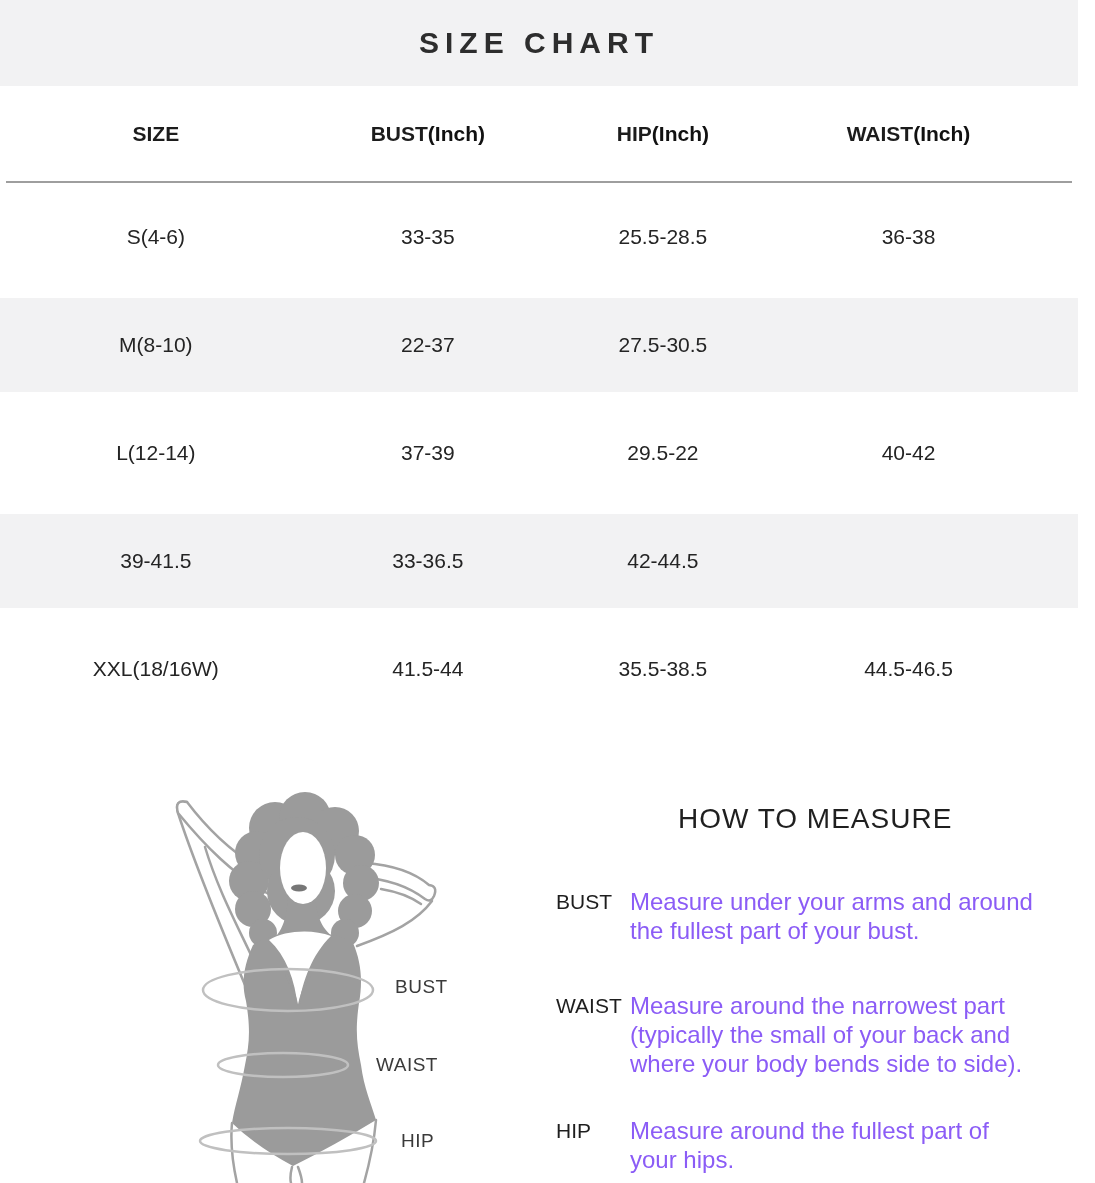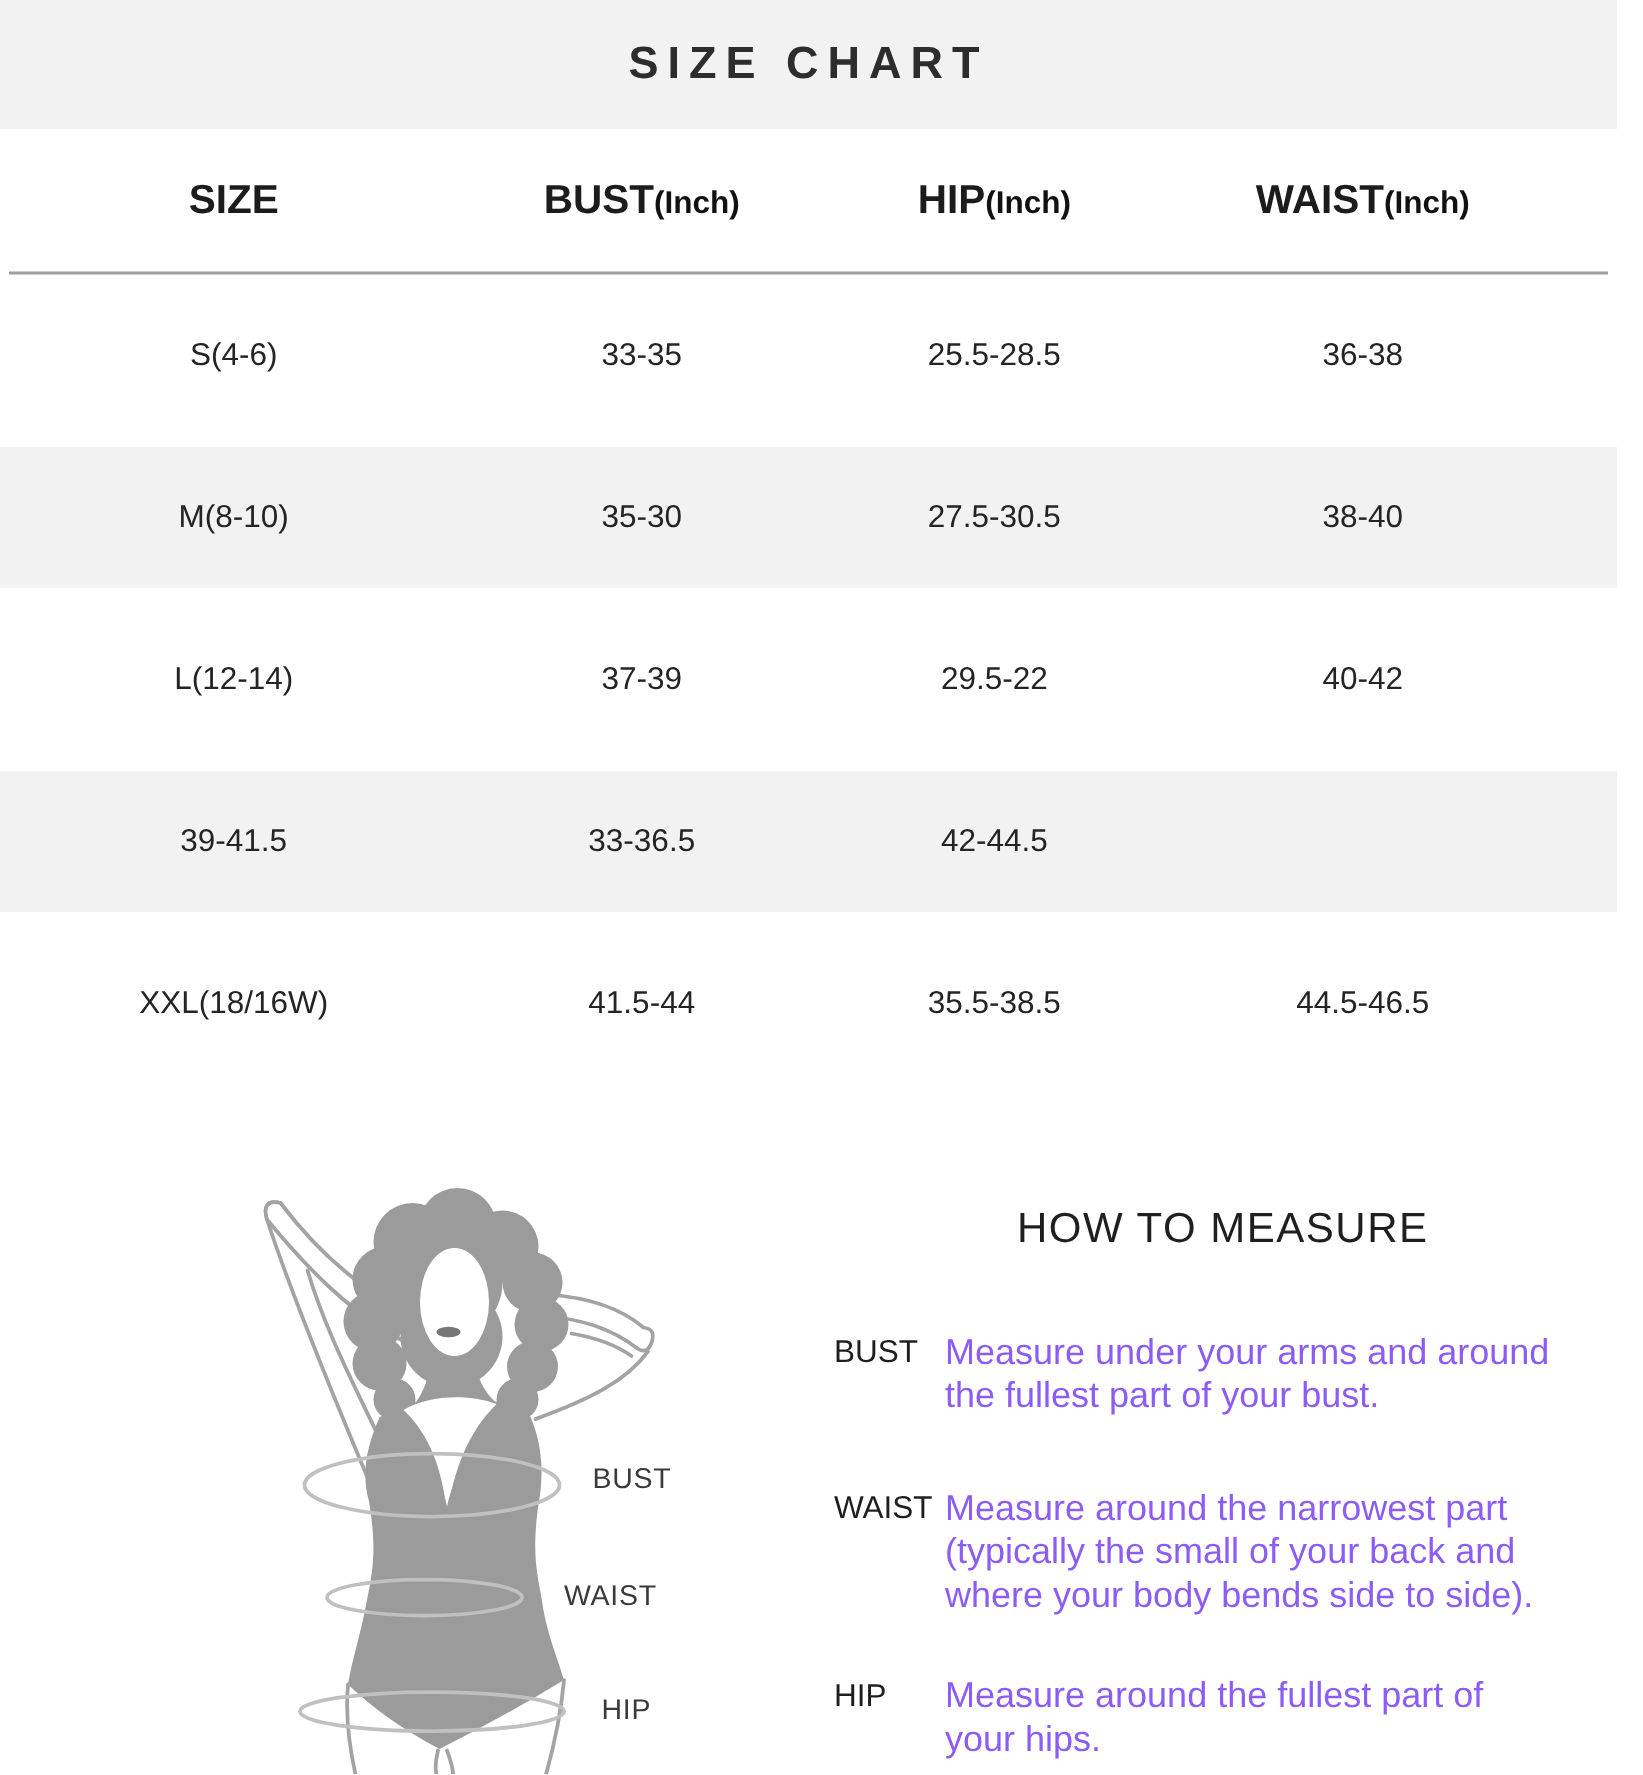--- a/index.html
+++ b/index.html
@@ -21,21 +21,21 @@
   }
   
   .grid-row{
     display:grid;
     grid-template-columns:29.5% 22% 22.5% 24%;
     padding-right:2%;
     align-items:center;
     text-align:center;
   }
   .col-header-row{height:95px;}
-  .col-header-row .col-name{font-size:27px;font-weight:600;color:#1c1c1c;}
+  .col-header-row .col-name{font-size:21px;font-weight:600;color:#1c1c1c;}
   .col-header-row .col-unit{font-size:21px;font-weight:800;color:#111;}
   .divider{height:2px;background:#9e9e9e;margin:0 6px;}
   .data-row{height:108px;font-size:21px;color:#242424;}
   .data-row.stripe{
     background:linear-gradient(to bottom,#ffffff 0 7px,#f2f2f3 7px 101px,#ffffff 101px 108px);
   }
   .cell{white-space:nowrap;}
   
   .figure-wrap{position:absolute;left:145px;top:783px;width:320px;height:400px;}
   .fig-label{
@@ -80,23 +80,22 @@
   <div class="divider"></div>
 
   <div class="grid-row data-row">
     <div class="cell">S(4-6)</div>
     <div class="cell">33-35</div>
     <div class="cell">25.5-28.5</div>
     <div class="cell">36-38</div>
   </div>
   <div class="grid-row data-row stripe">
     <div class="cell">M(8-10)</div>
-    <div class="cell">35-30</div>
+    <div class="cell">22-37</div>
     <div class="cell">27.5-30.5</div>
-    <div class="cell">38-40</div>
   </div>
   <div class="grid-row data-row">
     <div class="cell">L(12-14)</div>
     <div class="cell">37-39</div>
     <div class="cell">29.5-22</div>
     <div class="cell">40-42</div>
   </div>
   <div class="grid-row data-row stripe">
     <div class="cell">39-41.5</div>
     <div class="cell">33-36.5</div>

